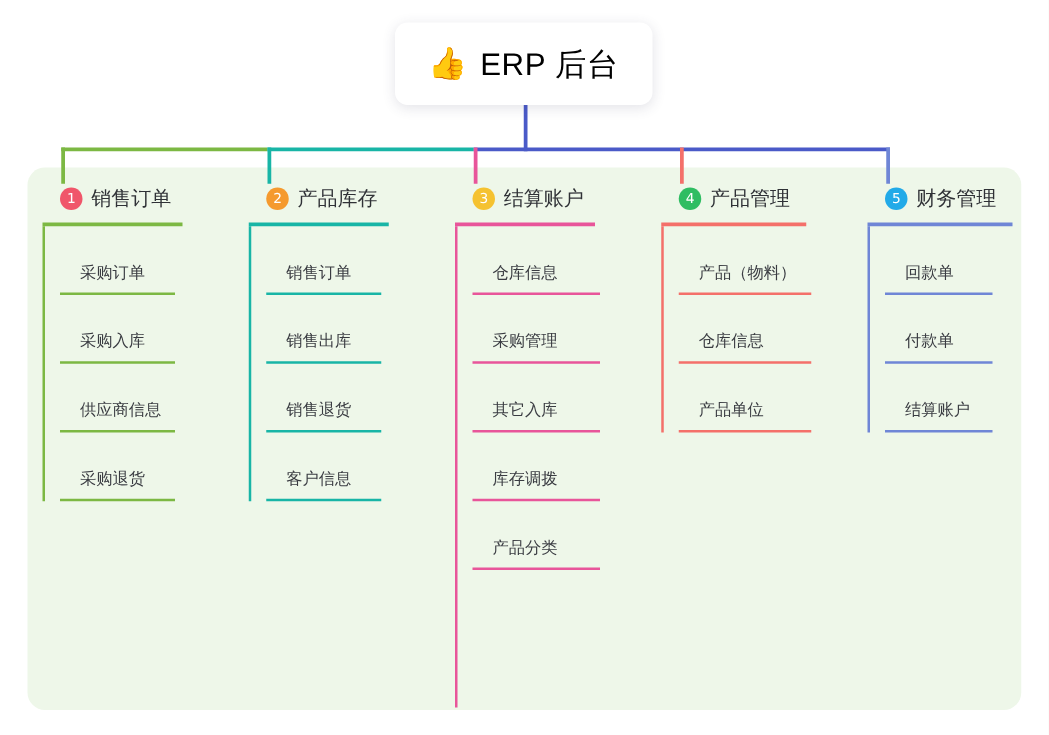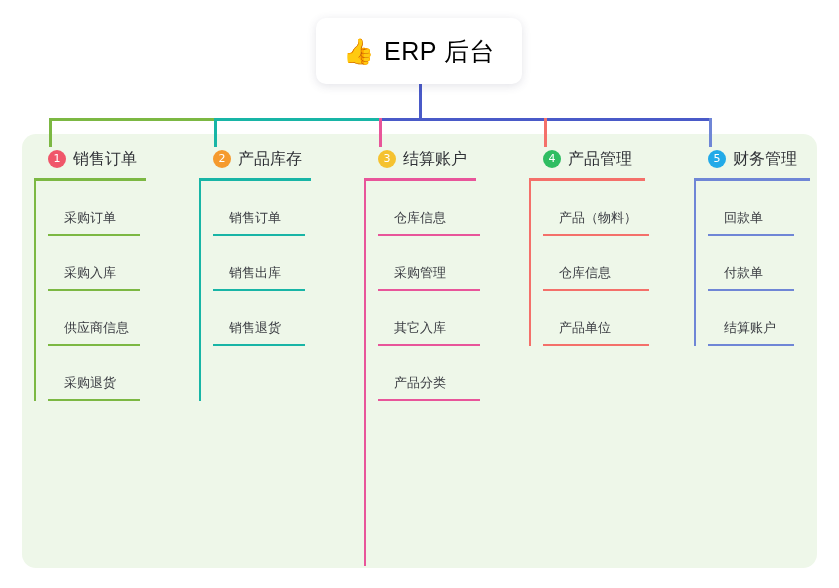--- a/index.html
+++ b/index.html
@@ -192,20 +192,24 @@
             <div class="leaf-rule" style="background: rgb(24, 181, 166); width: 92px;"></div>
           </div>
           <div class="leaf">
             <span class="leaf-label">销售出库</span>
             <div class="leaf-rule" style="background: rgb(24, 181, 166); width: 92px;"></div>
           </div>
           <div class="leaf">
             <span class="leaf-label">销售退货</span>
             <div class="leaf-rule" style="background: rgb(24, 181, 166); width: 92px;"></div>
           </div>
+          <div class="leaf">
+            <span class="leaf-label">客户信息</span>
+            <div class="leaf-rule" style="background: rgb(24, 181, 166); width: 92px;"></div>
+          </div>
         </div>
       </div>
       <div class="column" style="left: 364px; width: 150px;">
         <div class="col-header">
           <span class="badge" style="background: rgb(245, 194, 48);">3</span>
           <span class="col-title">结算账户</span>
         </div>
         <div class="col-rule" style="background: rgb(232, 85, 154); width: 112px;"></div>
         <div class="leaves">
           <div class="spine" style="background: rgb(232, 85, 154); height: 385px;"></div>
@@ -215,20 +219,24 @@
           </div>
           <div class="leaf">
             <span class="leaf-label">采购管理</span>
             <div class="leaf-rule" style="background: rgb(232, 85, 154); width: 102px;"></div>
           </div>
           <div class="leaf">
             <span class="leaf-label">其它入库</span>
             <div class="leaf-rule" style="background: rgb(232, 85, 154); width: 102px;"></div>
           </div>
           <div class="leaf">
+            <span class="leaf-label">库存调拨</span>
+            <div class="leaf-rule" style="background: rgb(232, 85, 154); width: 102px;"></div>
+          </div>
+          <div class="leaf">
             <span class="leaf-label">产品分类</span>
             <div class="leaf-rule" style="background: rgb(232, 85, 154); width: 102px;"></div>
           </div>
         </div>
       </div>
       <div class="column" style="left: 529px; width: 160px;">
         <div class="col-header">
           <span class="badge" style="background: rgb(47, 189, 98);">4</span>
           <span class="col-title">产品管理</span>
         </div>

